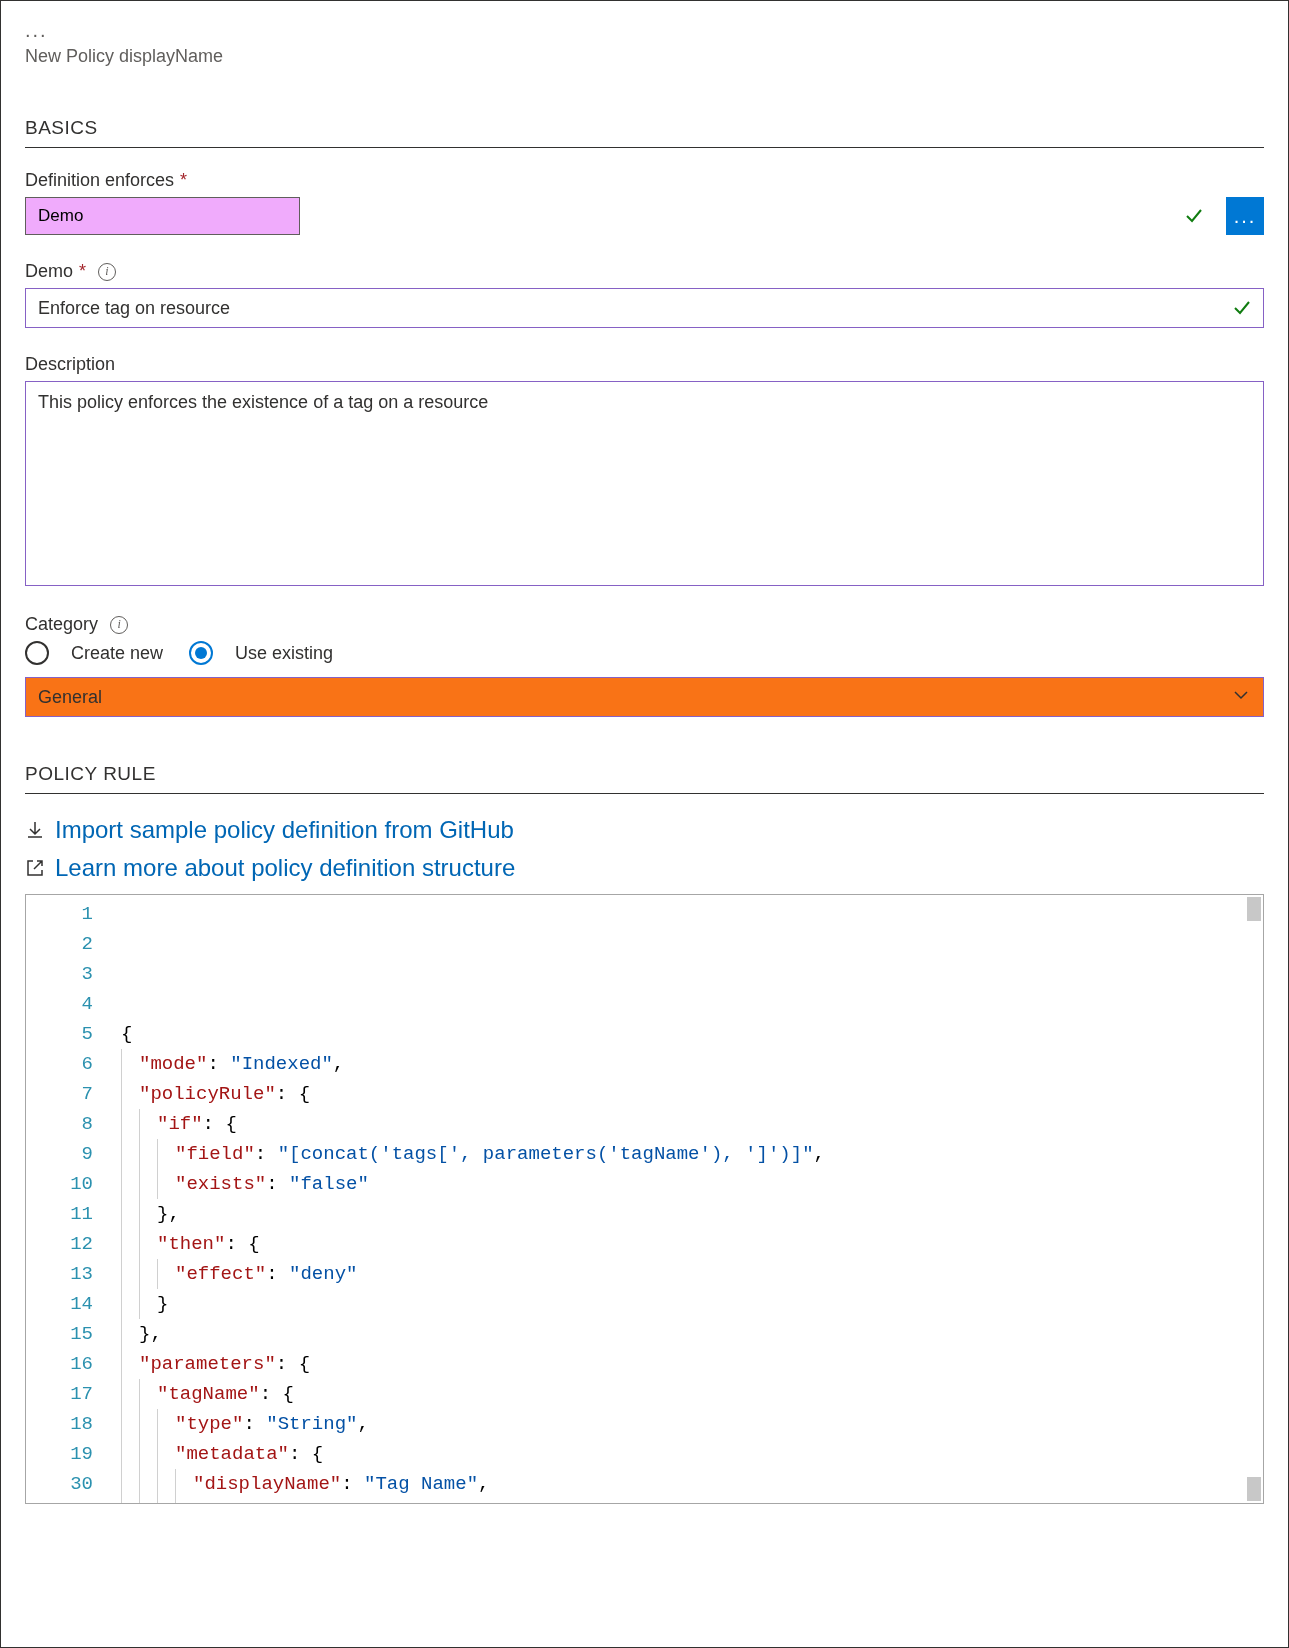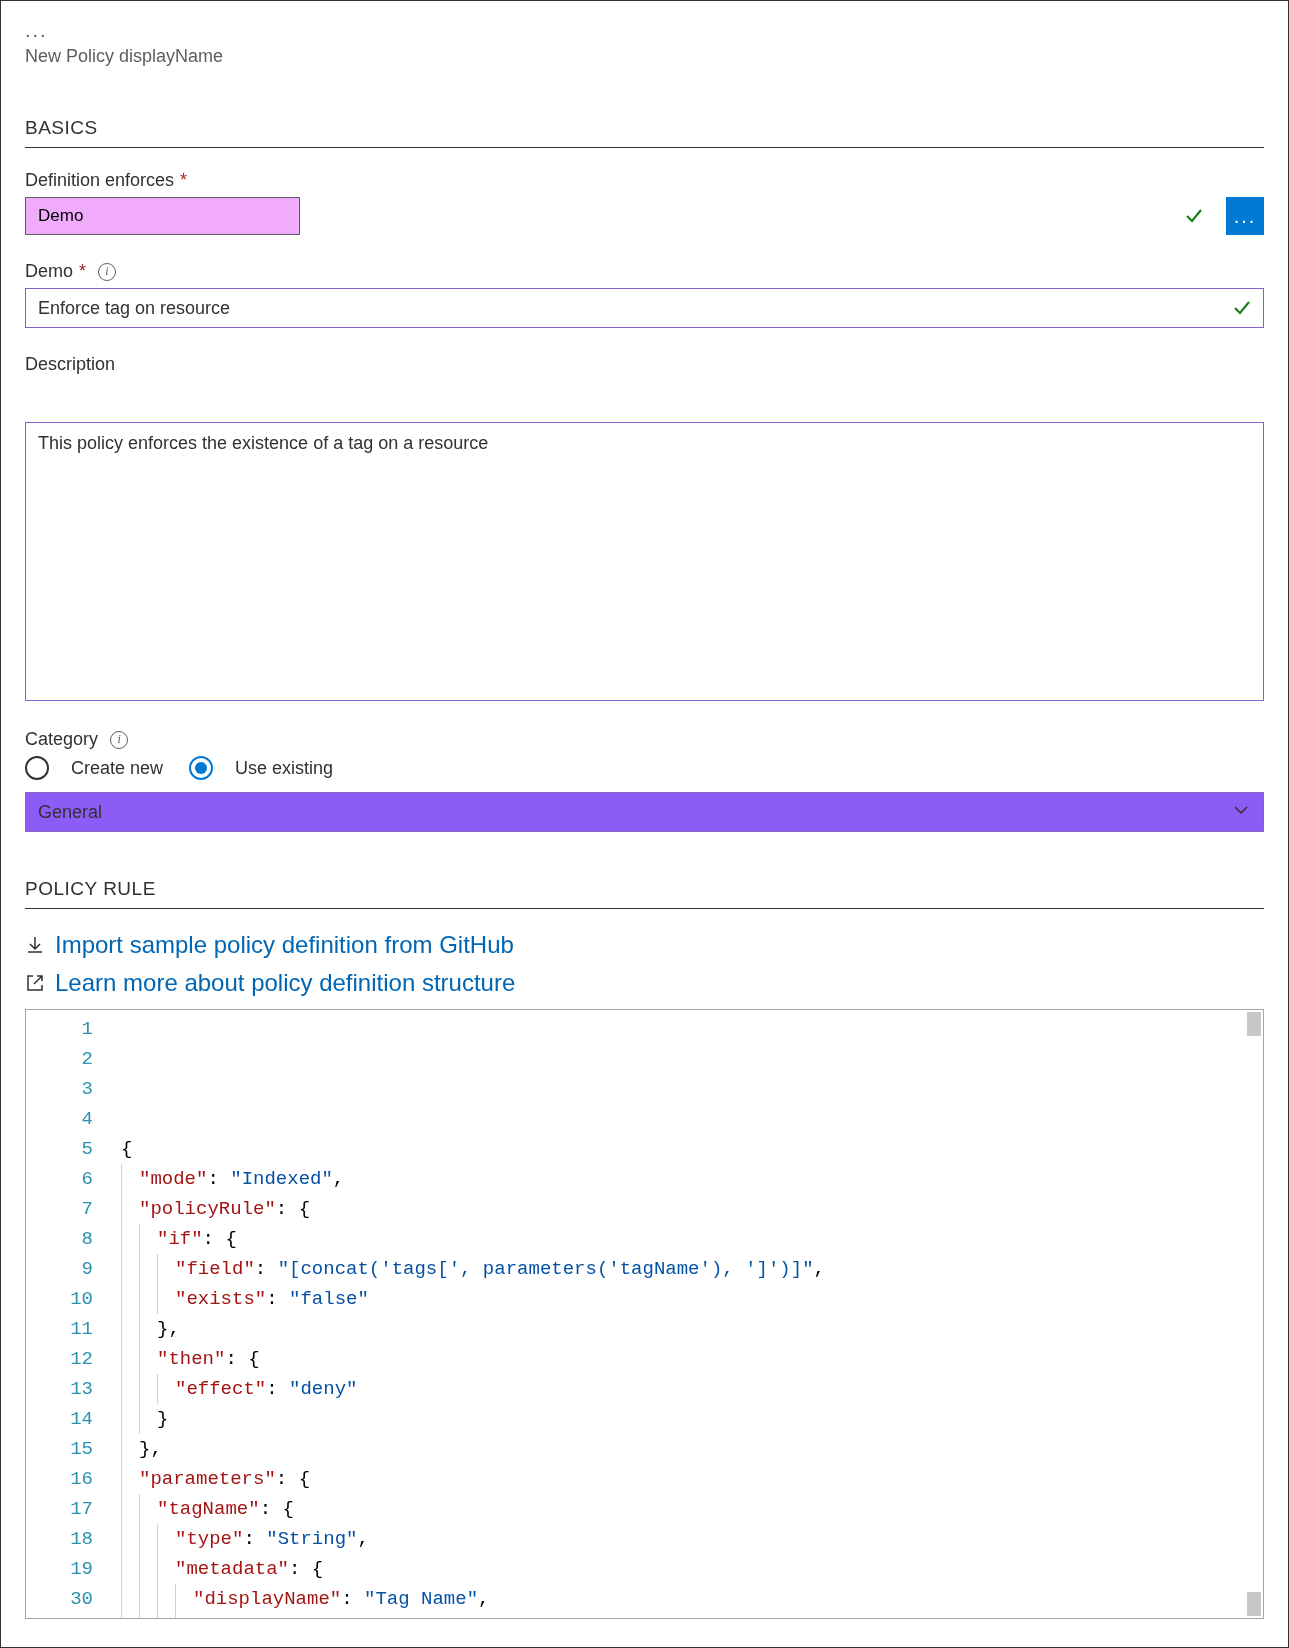--- a/index.html
+++ b/index.html
@@ -96,30 +96,29 @@
     width: 100%;
     height: 40px;
     border: 1px solid #8661c5;
     padding: 0 40px 0 12px;
     font-size: 18px;
     color: #323130;
     outline: none;
   }
   .desc-textarea {
     width: 100%;
-    height: 279px;
+    height: 205px;
     border: 1px solid #8661c5;
     padding: 10px 12px;
     font-size: 18px;
     color: #323130;
     resize: none;
     outline: none;
     font-family: inherit;
     margin-bottom: 24px;
-    margin-top: 41px;
   }
   .radio-row {
     display: flex;
     gap: 26px;
     align-items: center;
     margin: 6px 0 12px 0;
   }
   .radio-opt {
     display: flex;
     align-items: center;
@@ -145,21 +144,21 @@
     position: relative;
     margin-bottom: 46px;
   }
   .category-select {
     width: 100%;
     height: 40px;
     border: 1px solid #8661c5;
     padding: 0 40px 0 12px;
     font-size: 18px;
     color: #323130;
-    background: #8b5cf6;
+    background: #f97316;
     display: flex;
     align-items: center;
     cursor: pointer;
   }
   .chevron {
     position: absolute;
     right: 14px;
     top: 50%;
     transform: translateY(-50%);
   }

